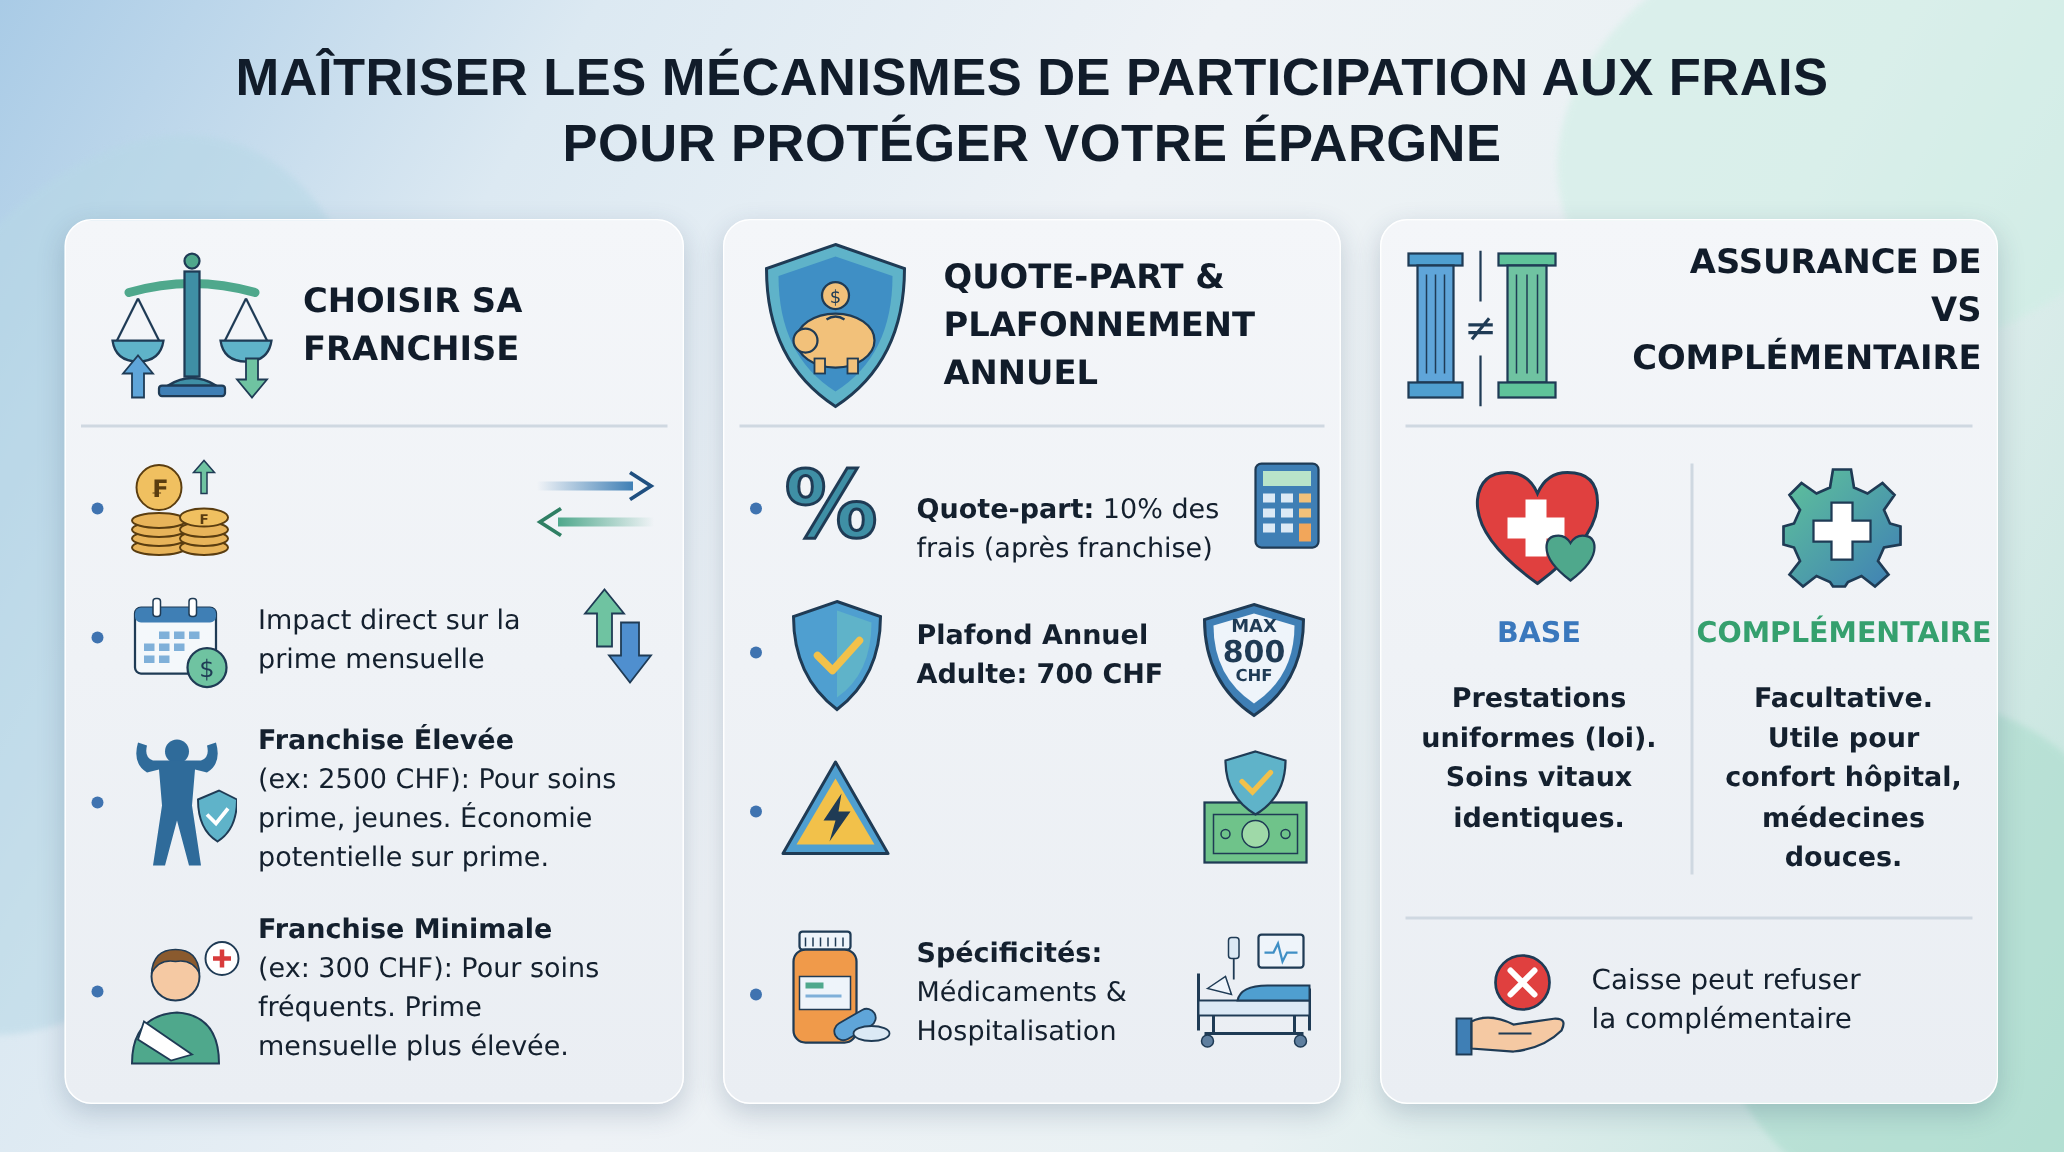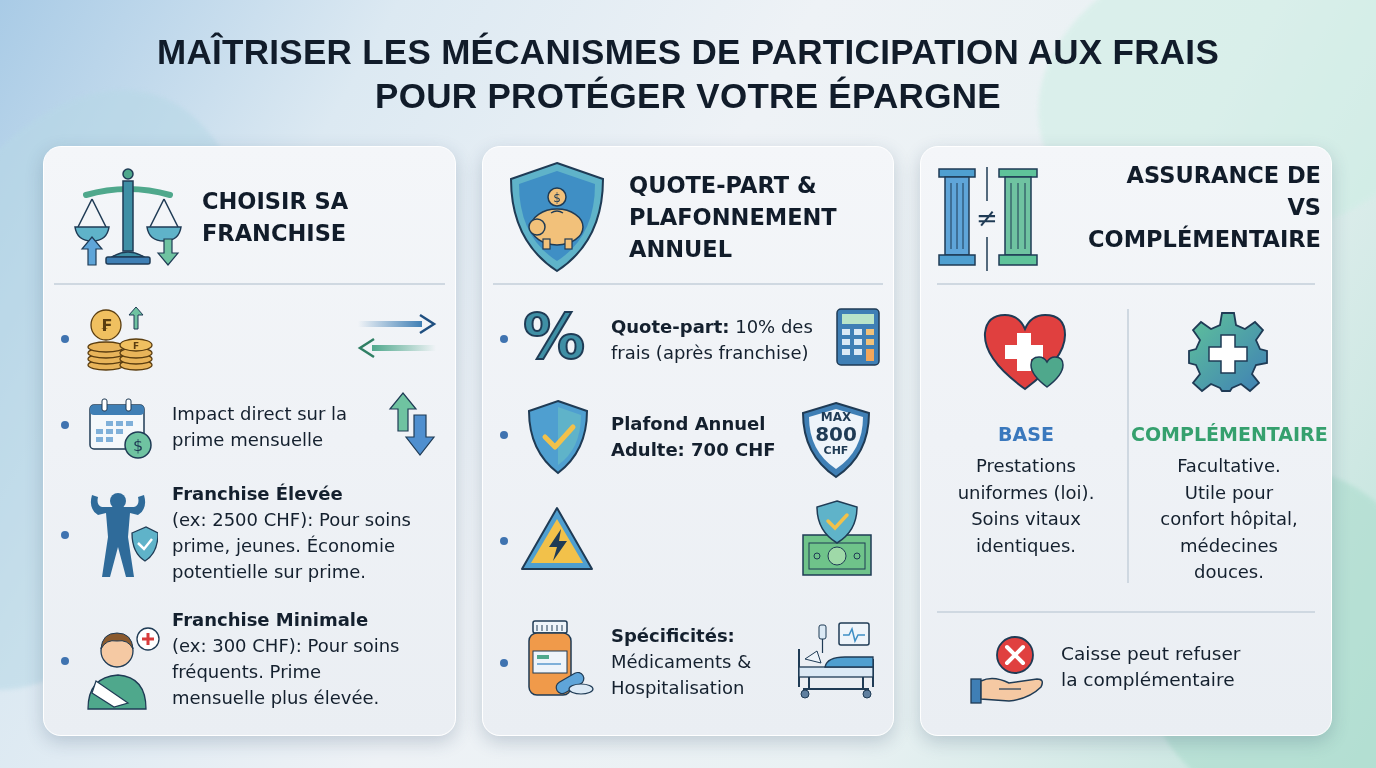--- a/index.html
+++ b/index.html
@@ -37,22 +37,22 @@
     font-size: 22.5px; line-height: 32px; color: #111c2a;
   }
   .divider { position: absolute; height: 2px; background: #cfd8e1; }
 
   .item { position: absolute; left: 0; width: 100%; }
   .bullet { position: absolute; width: 8px; height: 8px; border-radius: 50%; background: #3f73b0; }
   .icon { position: absolute; }
   .txt { position: absolute; font-size: 18px; line-height: 26px; color: #14202e; }
   .txt .lbl { font-weight: 700; }
 
-  .col-label { position: absolute; font-weight: 700; font-size: 19px; text-align: center; margin-top: 12px; }
-  .col-text { position: absolute; font-size: 18px; line-height: 26.5px; text-align: center; color: #14202e; }
+  .col-label { position: absolute; font-weight: 700; font-size: 19px; text-align: center; }
+  .col-text { position: absolute; font-size: 18px; line-height: 26.5px; text-align: center; color: #14202e; font-weight: bold; }
   .vdivider { position: absolute; width: 2px; background: #cfd8e1; }
 </style>
 </head>
 <body>
 
 <div class="bg-shape bg-a"></div>
 <div class="bg-shape bg-b"></div>
 <div class="bg-shape bg-c"></div>
 
 <h1 class="title">
@@ -204,21 +204,21 @@
       <div>QUOTE-PART &amp;</div>
       <div>PLAFONNEMENT</div>
       <div>ANNUEL</div>
     </div>
   </div>
   <div class="divider" style="left:10px;right:10px;top:136px"></div>
 
   <div class="item" style="top:156px;height:70px">
     <span class="bullet" style="left:17px;top:32px"></span>
     <div class="icon" style="left:40px;top:-6px;font-size:62px;font-weight:700;color:#3f8fa5;line-height:80px;-webkit-text-stroke:2px #1f3b55;">%</div>
-    <div class="txt" style="left:128px;top:11px">
+    <div class="txt" style="left:128px;top:24px">
       <div><span class="lbl">Quote-part:</span><span> 10% des</span></div>
       <div>frais (après franchise)</div>
     </div>
     <svg class="icon" style="left:352px;top:4px" width="46" height="60" viewBox="0 0 46 60">
       <rect x="2" y="2" width="42" height="56" rx="4" fill="#3f7fb5" stroke="#1f3b55" stroke-width="1.5"></rect>
       <rect x="7" y="7" width="32" height="10" fill="#b9e4c9"></rect>
       <g fill="#dbe9f5">
           <rect x="7" y="22" width="8" height="6"></rect>
           <rect x="19" y="22" width="8" height="6"></rect>
           <rect x="7" y="32" width="8" height="6"></rect>

